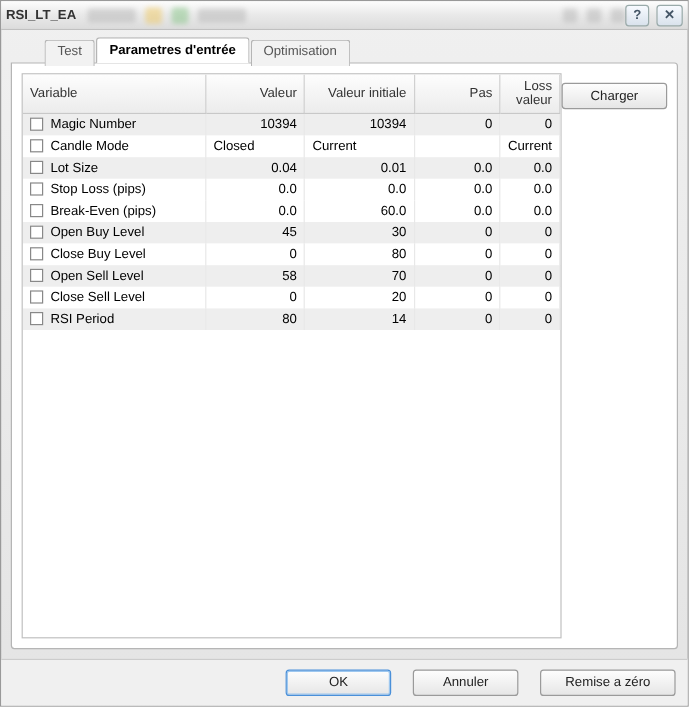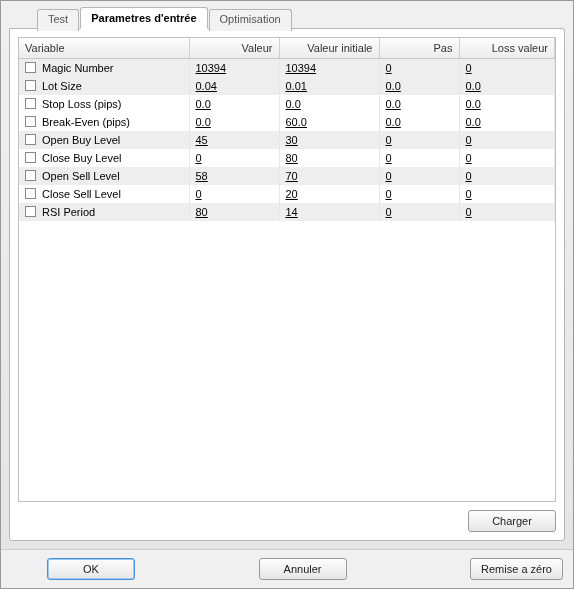--- a/index.html
+++ b/index.html
@@ -79,21 +79,21 @@
   z-index: 2;
   border-bottom: 1px solid #fff;
 }
 .panel {
   flex: 1;
   border: 1px solid #b5b5b5;
   background: #fff;
   border-radius: 0 3px 3px 3px;
   padding: 8px;
   display: flex;
-  flex-direction: column;
+  flex-direction: row;
 }
 .table-wrap {
   flex: 1;
   border: 1px solid #c0c0c0;
   background: #fff;
   overflow: hidden;
 }
 table {
   width: 100%;
   border-collapse: collapse;
@@ -109,21 +109,21 @@
   color: #333;
   height: 20px;
 }
 th.num { text-align: right; }
 td {
   padding: 2px 6px;
   border-right: 1px solid #e8e8e8;
   height: 18px;
   color: #000;
 }
-td.num { text-align: left; text-decoration: underline; }
+td.num { text-align: right; }
 tr.odd td { background: #eeeeee; }
 tr.even td { background: #ffffff; }
 .checkbox-cell { display:flex; align-items:center; gap:6px;text-align:right;}
 .cb {
   width: 11px; height: 11px;
   border: 1px solid #888;
   background: #fff;
   display:inline-block;
 }
 .bottom-row {
@@ -134,41 +134,61 @@
 }
 .btn {
   min-width: 88px;
   height: 22px;
   border: 1px solid #9a9a9a;
   border-radius: 3px;
   background: linear-gradient(to bottom, #fdfdfd, #e6e6e6);
   font-size: 11px;
   color: #222;
   display:flex; align-items:center; justify-content:center;
-  padding: 0 10px;
-  margin-left: 36px;
+  padding: 0 20px;
 }
 .btn.primary {
   border: 1px solid #4a90d9;
   box-shadow: 0 0 0 1px #9dc7ef inset;
 }
 .footer {
   display:flex;
-  justify-content:space-between;
-  gap:8px;
+  justify-content:flex-end;
+  gap:18px;
   padding: 8px 10px;
   border-top: 1px solid #ccc;
   background: #f0f0f0;
 }
 </style>
 </head>
 <body>
 
 <div class="window">
 
+  <div class="titlebar">
+    <span class="titlebar-title">RSI_LT_EA</span>
+    <div class="titlebar-blur">
+      <span class="blur-item"></span>
+        <span class="blur-item sm"></span>
+        <span class="blur-item gr"></span>
+        <span class="blur-item"></span>
+      <span style="flex:1"></span>
+      <span class="blur-item" style="width:12px"></span>
+        <span class="blur-item" style="width:12px"></span>
+        <span class="blur-item" style="width:12px"></span>
+    </div>
+    <div class="titlebar-controls">
+      <div class="title-btn">
+          <span>?</span>
+        </div>
+      <div class="title-btn close">
+          <span>✕</span>
+        </div>
+    </div>
+  </div>
 
   <div class="content">
     <div class="tabs">
       <div class="tab">Test</div>
       <div class="tab active">Parametres d'entrée</div>
       <div class="tab">Optimisation</div>
     </div>
 
     <div class="panel">
       <div class="table-wrap">
@@ -188,20 +208,32 @@
                   <div class="checkbox-cell">
                     <span class="cb"></span>
                     <span>Magic Number</span>
                   </div>
                 </td>
                 <td class="num">10394</td>
                 <td class="num">10394</td>
                 <td class="num">0</td>
                 <td class="num">0</td>
               </tr>
+              <tr class="even">
+                <td>
+                  <div class="checkbox-cell">
+                    <span class="cb"></span>
+                    <span>Candle Mode</span>
+                  </div>
+                </td>
+                <td>Closed</td>
+                <td>Current</td>
+                <td class="num"></td>
+                <td>Current</td>
+              </tr>
               <tr class="odd">
                 <td>
                   <div class="checkbox-cell">
                     <span class="cb"></span>
                     <span>Lot Size</span>
                   </div>
                 </td>
                 <td class="num">0.04</td>
                 <td class="num">0.01</td>
                 <td class="num">0.0</td>

